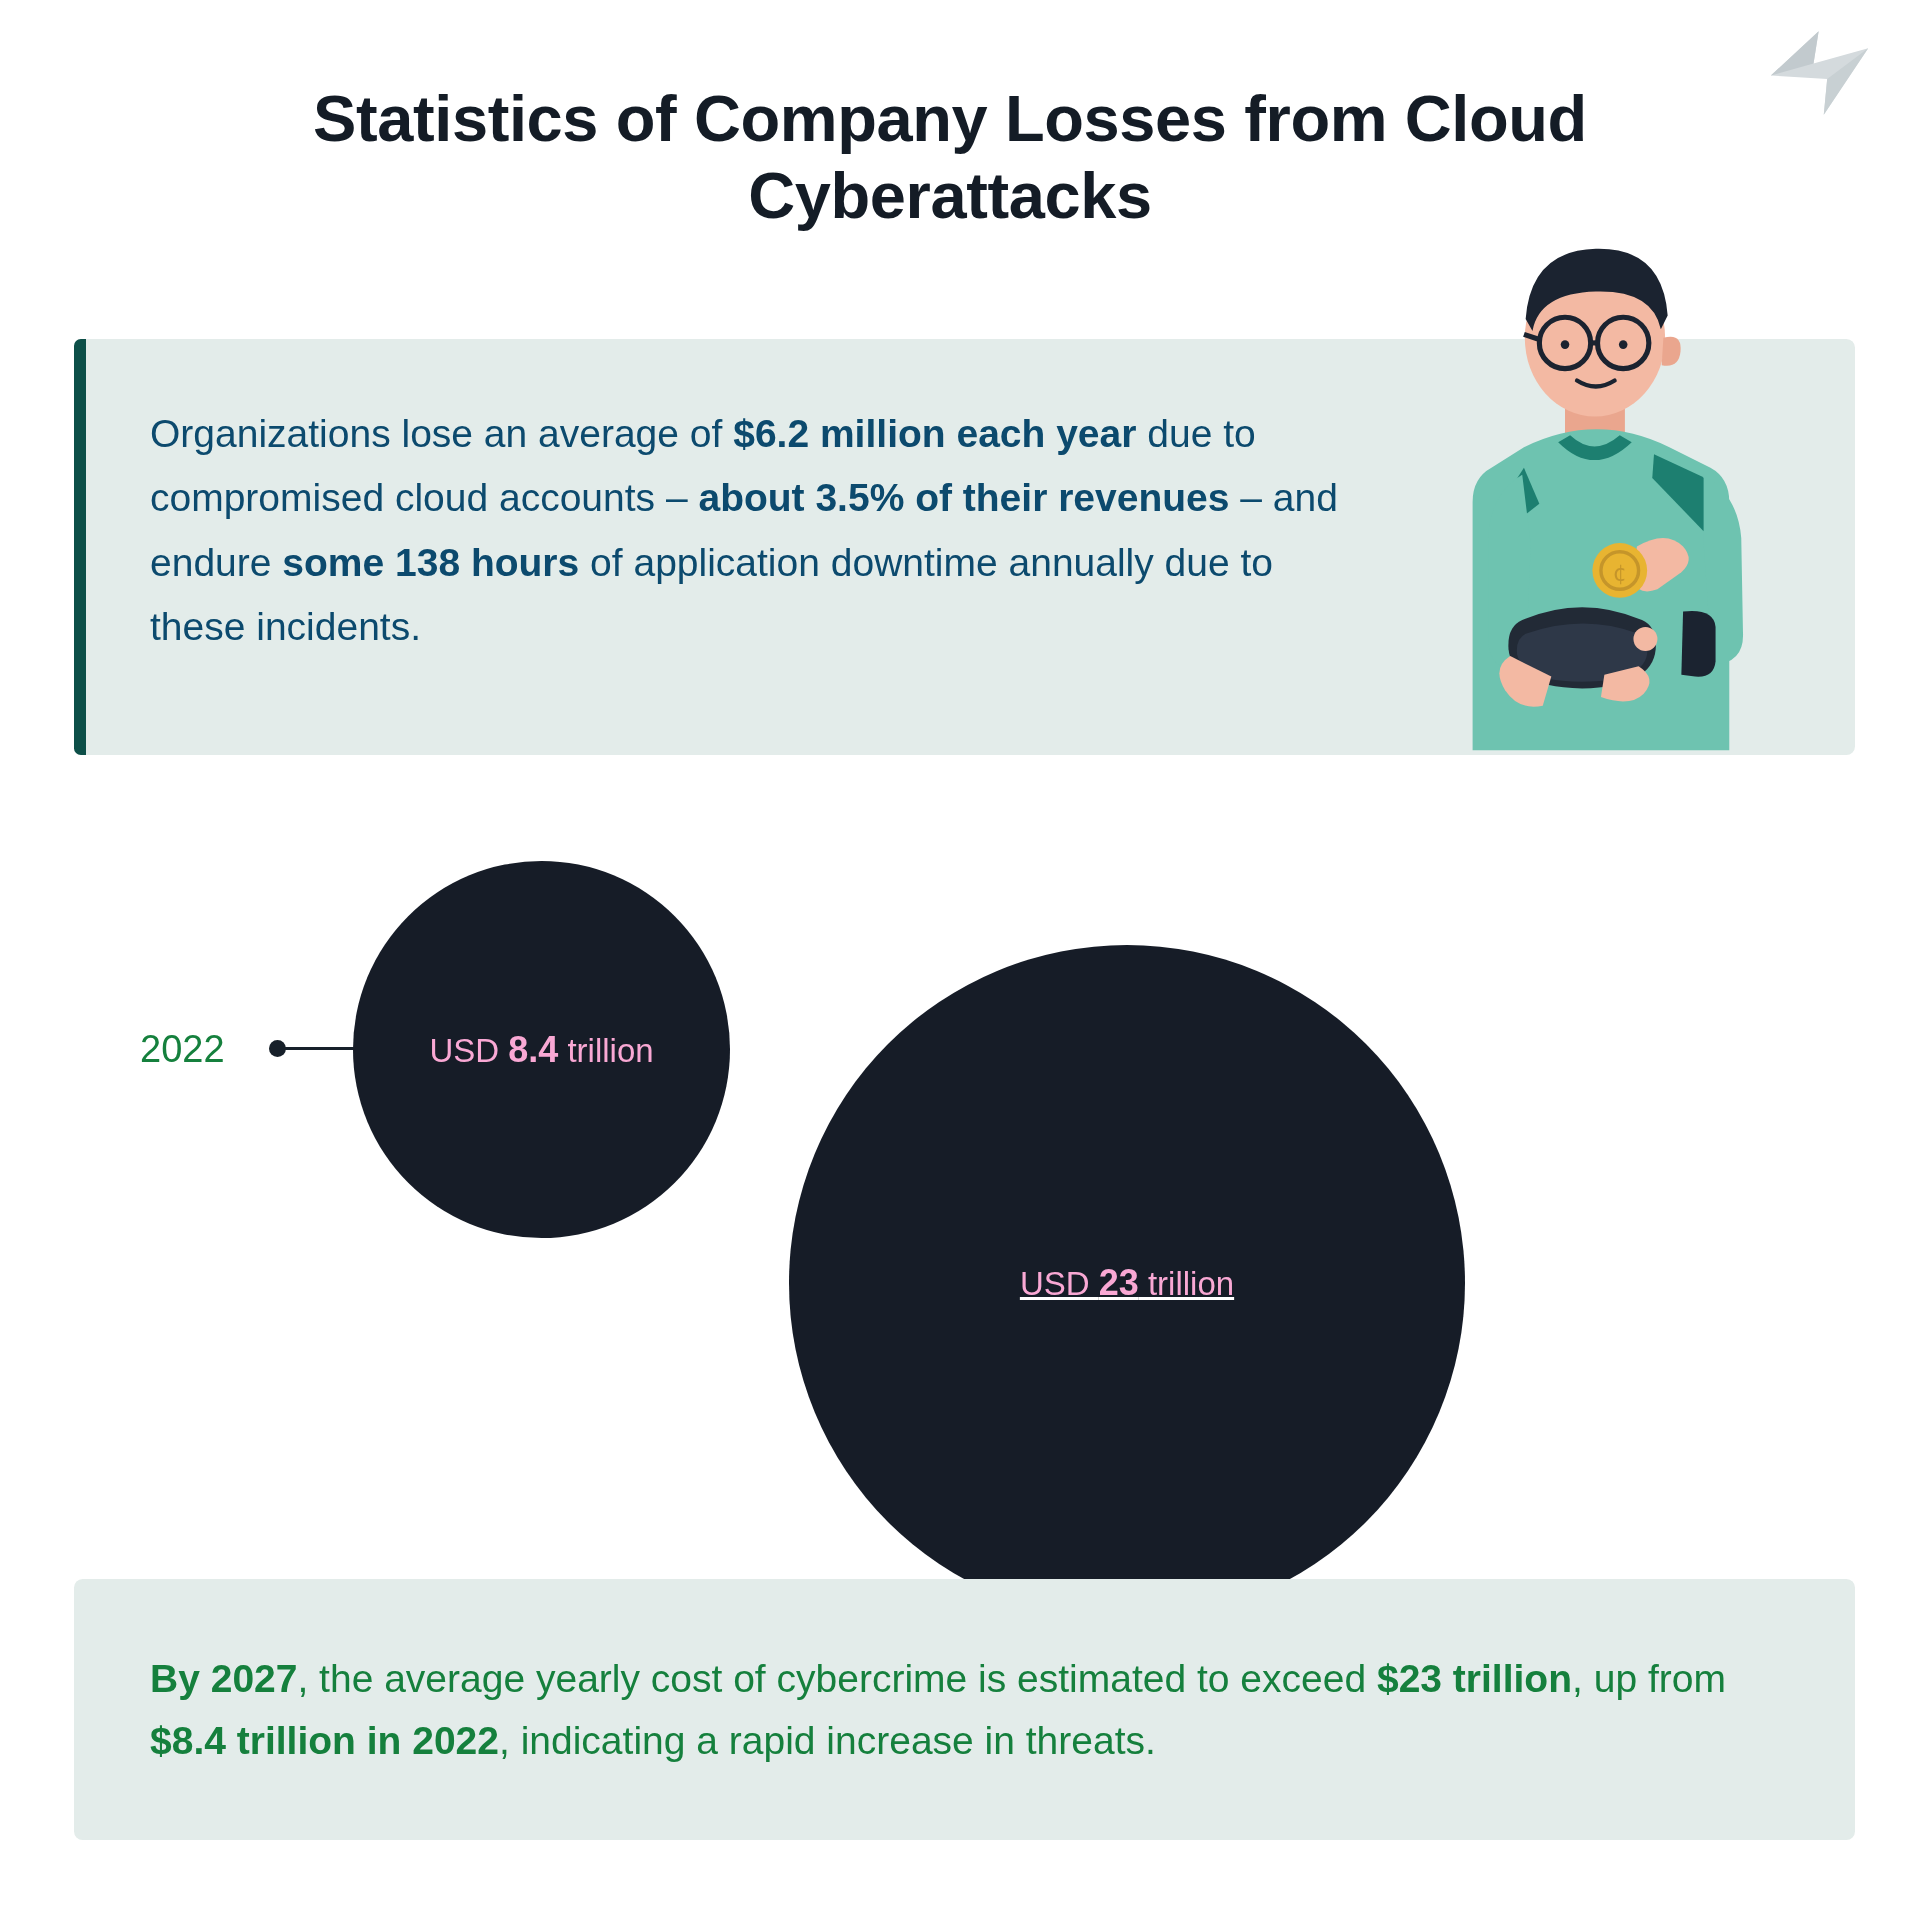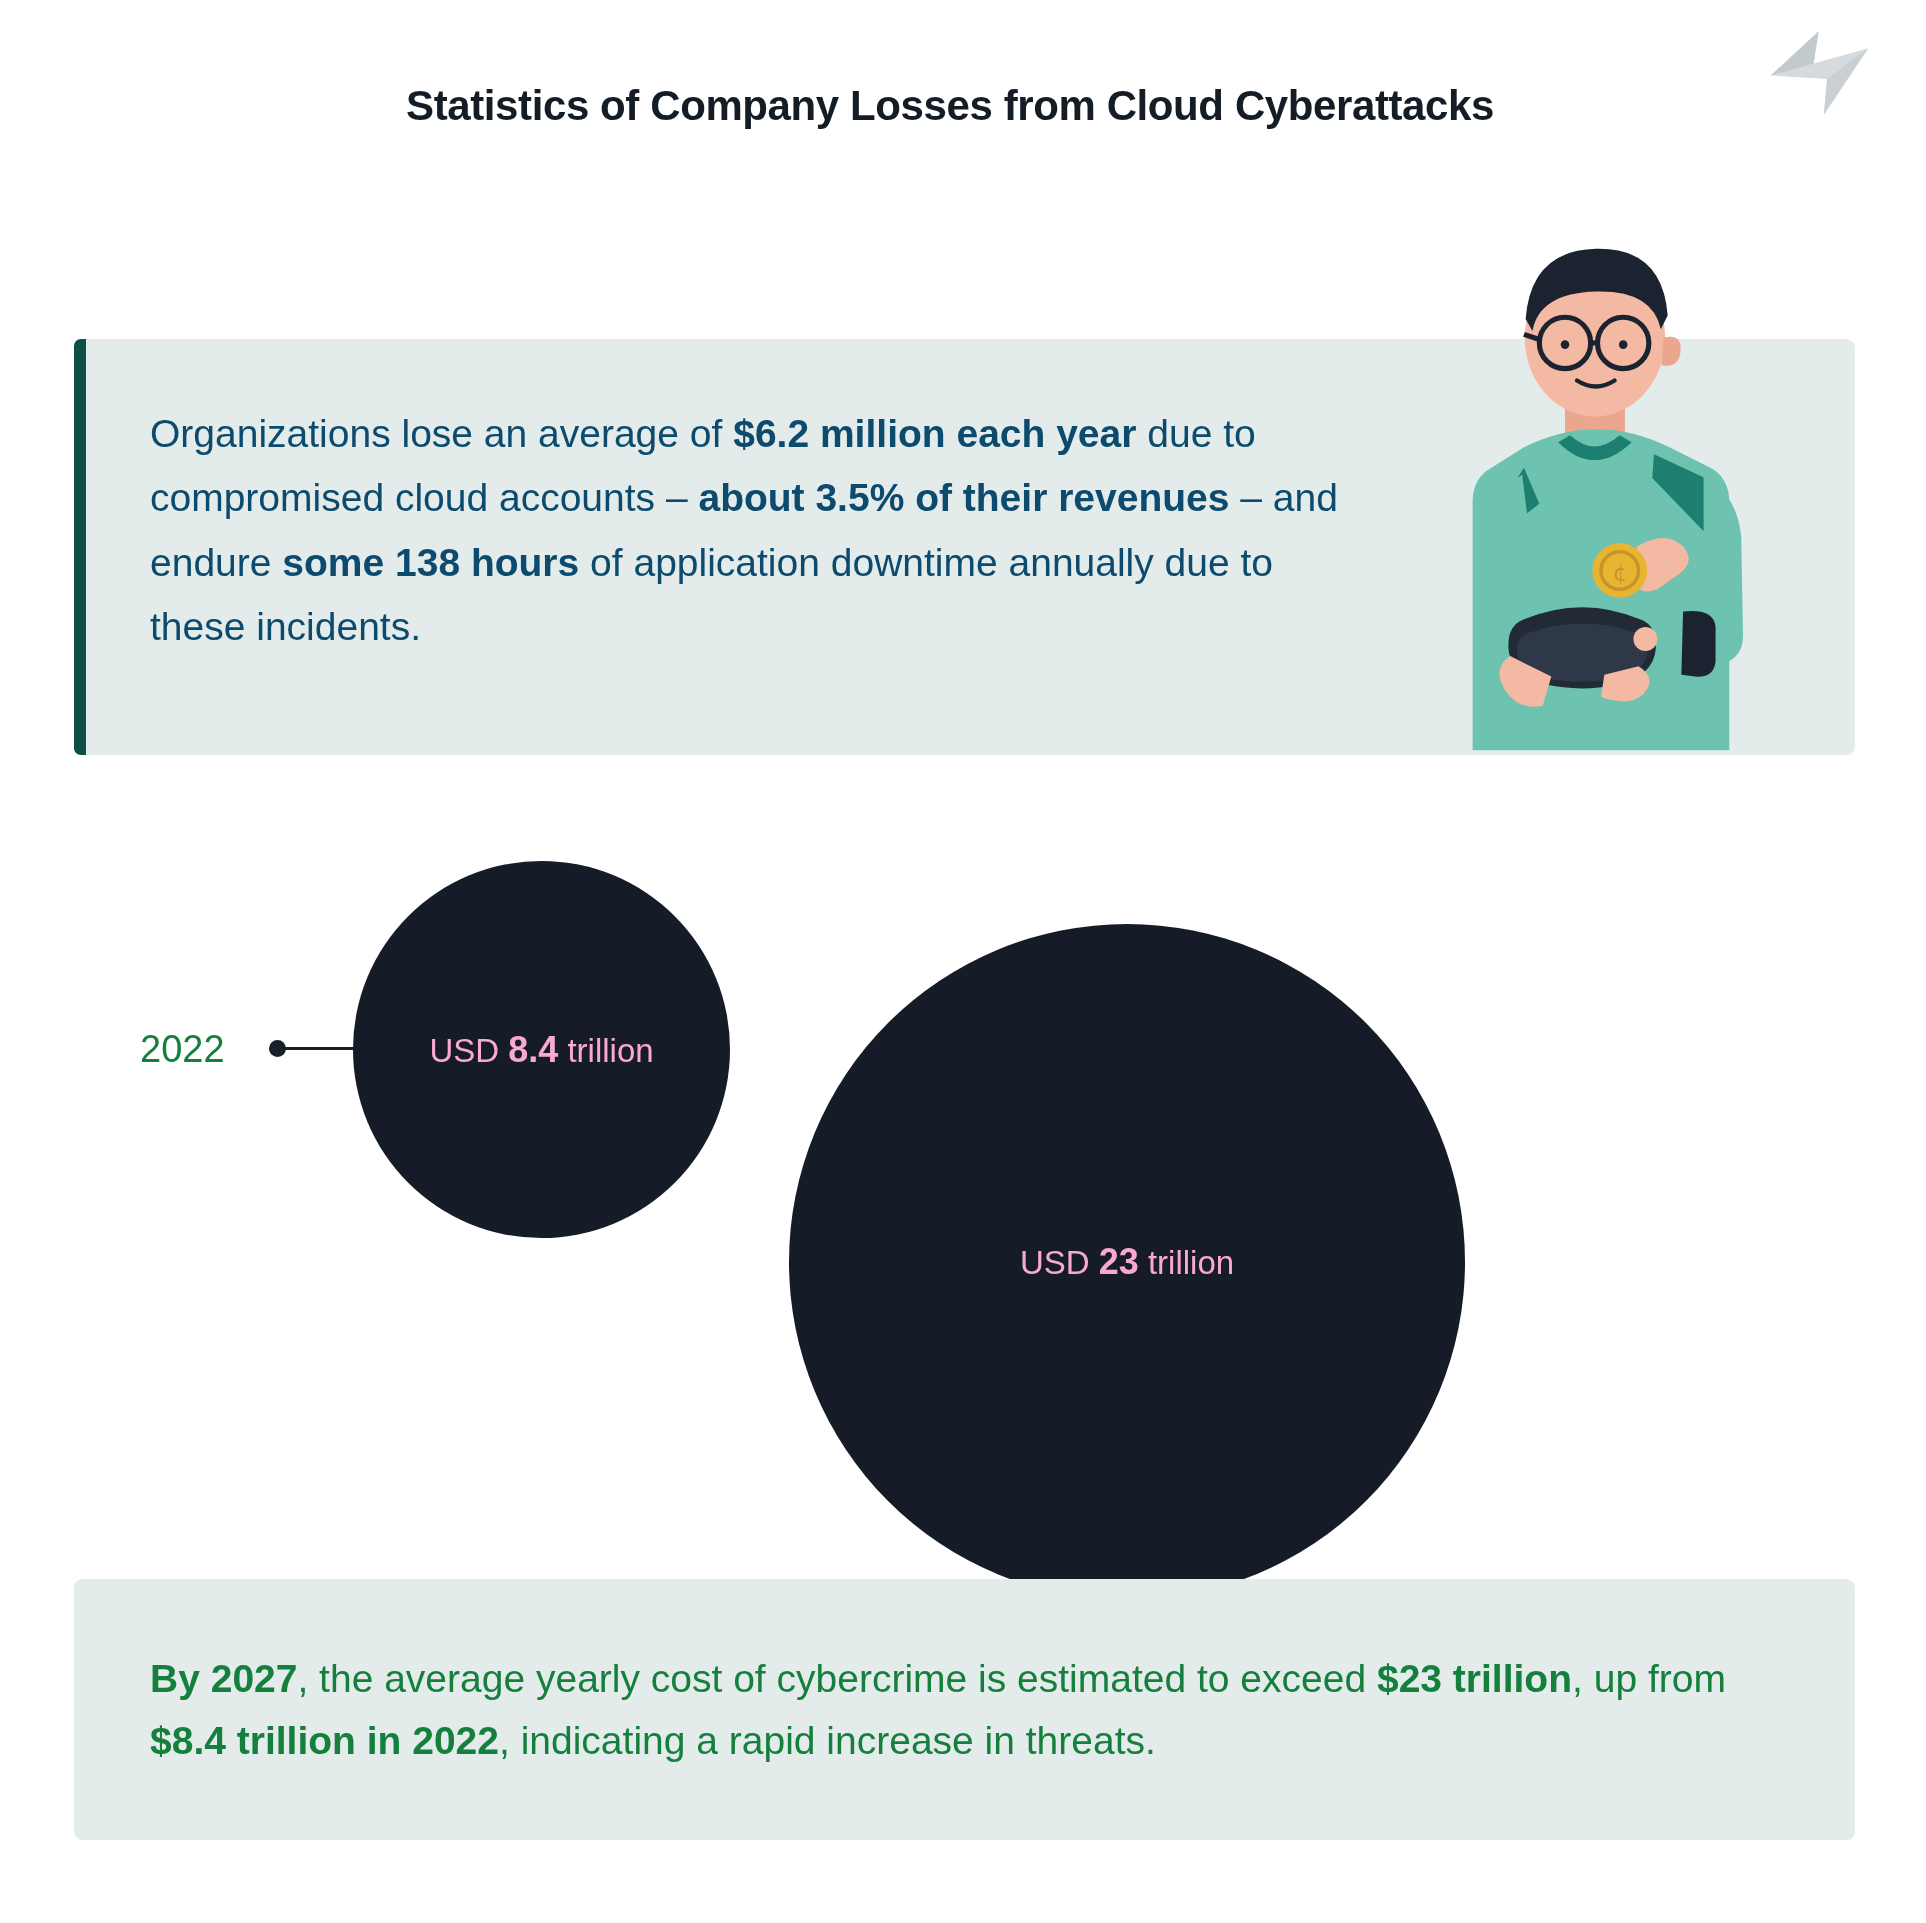--- a/index.html
+++ b/index.html
@@ -25,21 +25,21 @@
     height: 94px;
   }
 
   
   .title {
     position: absolute;
     top: 81px;
     left: 154px;
     width: 1592px;
     text-align: center;
-    font-size: 42px;
+    font-size: 65px;
     line-height: 1.18;
     font-weight: bold;
     letter-spacing: -0.4px;
     color: #141c26;
   }
 
   
   .callout-top {
     position: absolute;
     left: 74px;
@@ -103,23 +103,24 @@
   .bubble-label b { font-weight: bold; font-size: 36px; }
 
   .bubble-2022 {
     left: 353px;
     top: 56px;
     width: 377px;
     height: 377px;
   }
   .bubble-2027 {
     left: 789px;
-    top: 119px;
+    top: 140px;
     width: 676px;
     height: 676px;
+    text-decoration: underline;
   }
 
   .year-label {
     position: absolute;
     font-size: 38px;
     color: #15803d;
     white-space: nowrap;
   }
   .year-2022 { left: 140px; top: 223px; }
 

